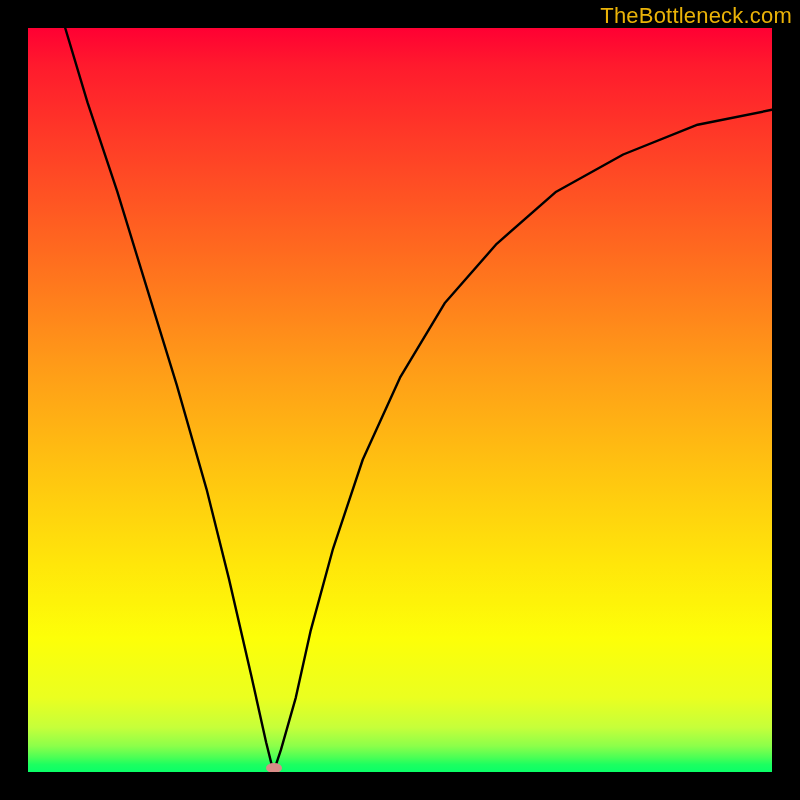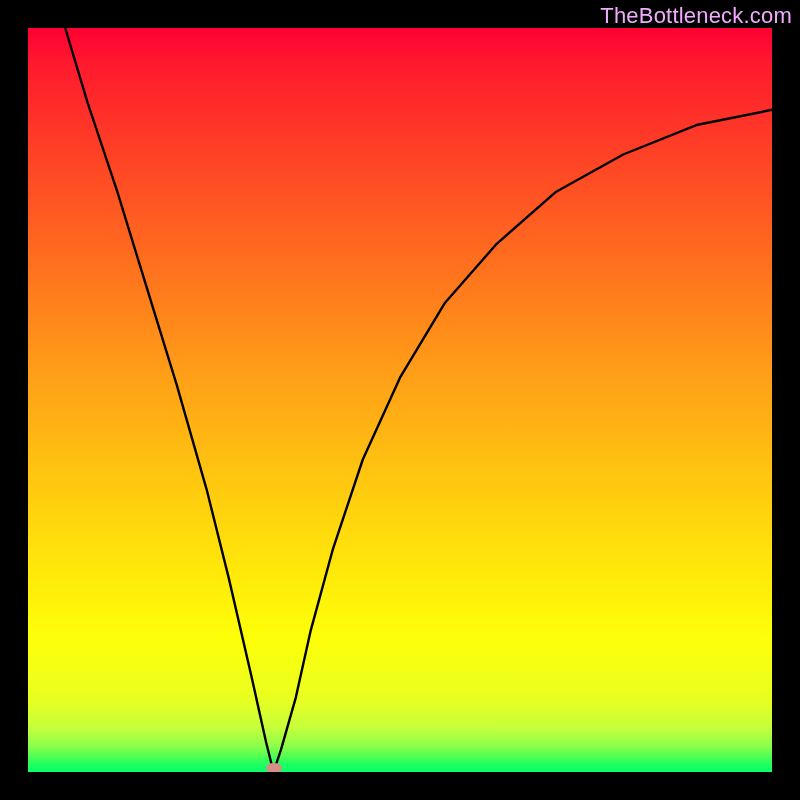--- a/index.html
+++ b/index.html
@@ -65,21 +65,21 @@
     border-radius: 50% / 50%;
     background: #d98d88;
     
     left: calc(33.0% - 8px);
     bottom: -1px;
   }
   .watermark {
     position: absolute;
     top: 3px;
     right: 8px;
-    color: #f0abfc;
+    color: #eab308;
     font-size: 22px;
     font-weight: 500;
     letter-spacing: 0.2px;
     user-select: none;
   }
 </style>
 </head>
 <body>
 
 <div class="frame">

